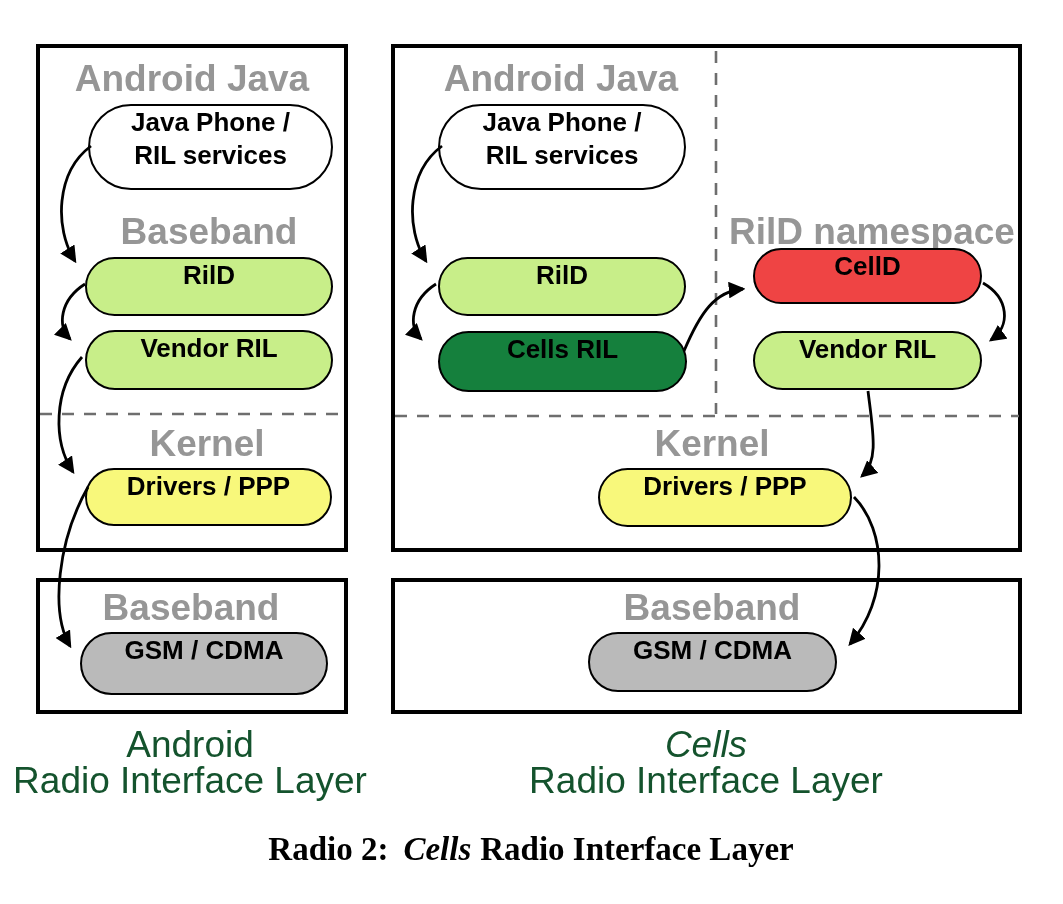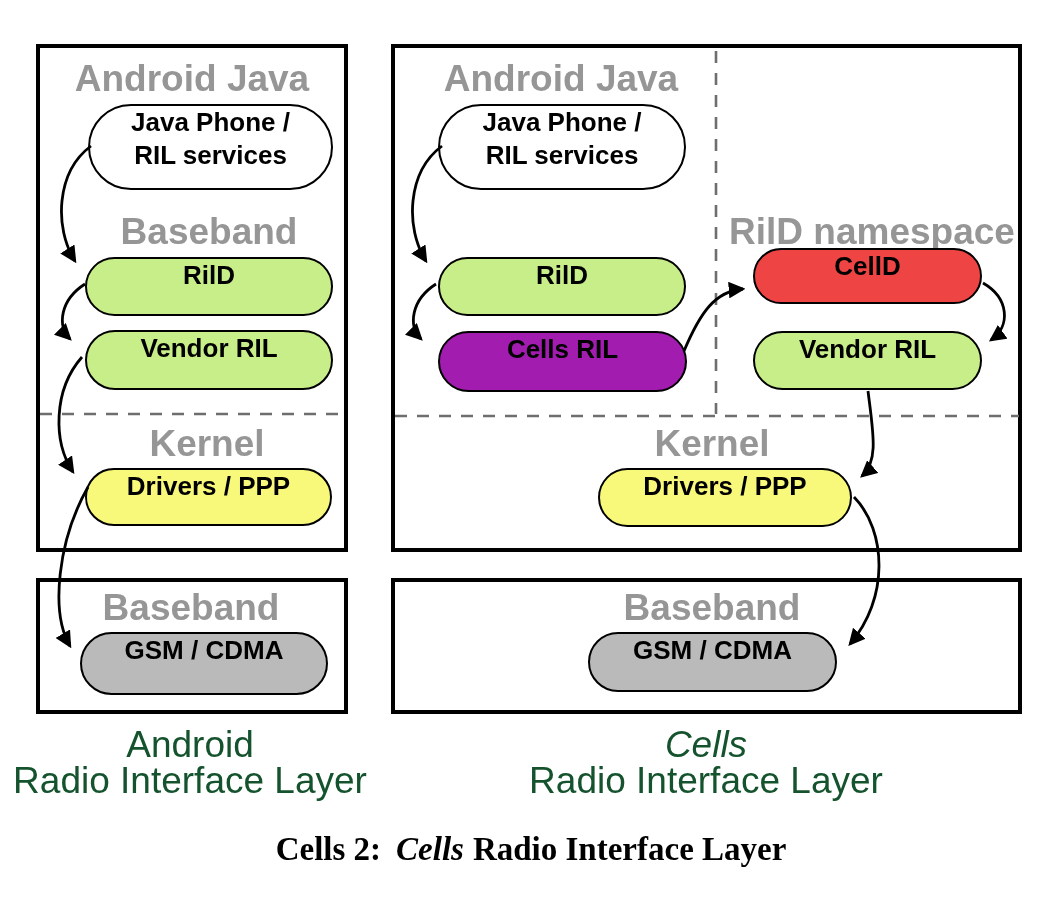--- a/index.html
+++ b/index.html
@@ -73,21 +73,21 @@
       <div>Java Phone /</div>
       <div>RIL services</div>
     </div>
   </div>
 
 
   <div class="pill" style="left: 438px; top: 257px; width: 248px; height: 59px; background: rgb(200, 238, 137);">
     <span>RilD</span>
   </div>
 
-  <div class="pill" style="left: 438px; top: 331px; width: 249px; height: 61px; background: #a21caf;">
+  <div class="pill" style="left: 438px; top: 331px; width: 249px; height: 61px; background: #15803d;">
     <span>Cells RIL</span>
   </div>
 
   <div class="layer-label" style="left: 872px; top: 211px; color: rgb(150, 150, 150);">RilD namespace</div>
 
   <div class="pill" style="left: 753px; top: 248px; width: 229px; height: 56px; background: #ef4444;">
     <span>CellD</span>
   </div>
 
   <div class="pill" style="left: 753px; top: 331px; width: 229px; height: 59px; background: rgb(200, 238, 137);">
@@ -103,21 +103,21 @@
   <div class="layer-label" style="left: 712px; top: 587px; color: rgb(150, 150, 150);">Baseband</div>
 
   <div class="pill" style="left: 588px; top: 632px; width: 249px; height: 60px; background: rgb(186, 186, 186);">
     <span>GSM / CDMA</span>
   </div>
 
   <div class="caption-line italic" style="left:706px;top:724px">Cells</div>
   <div class="caption-line" style="left:706px;top:760px">Radio Interface Layer</div>
 
   <div id="fig-caption">
-    <span>Cells 2:</span><span class="emph">Cells</span><span>Radio Interface Layer</span>
+    <span>Radio 2:</span><span class="emph">Cells</span><span>Radio Interface Layer</span>
   </div>
 
   <svg class="overlay" viewBox="0 0 1063 904">
     <defs>
       <marker id="ah" viewBox="0 0 10 10" refX="8.5" refY="5" markerWidth="6" markerHeight="6" orient="auto">
         <path d="M0,0 L10,5 L0,10 z" fill="#000"></path>
       </marker>
     </defs>
 
     <path class="dash" d="M 40 414 L 344 414"></path>

